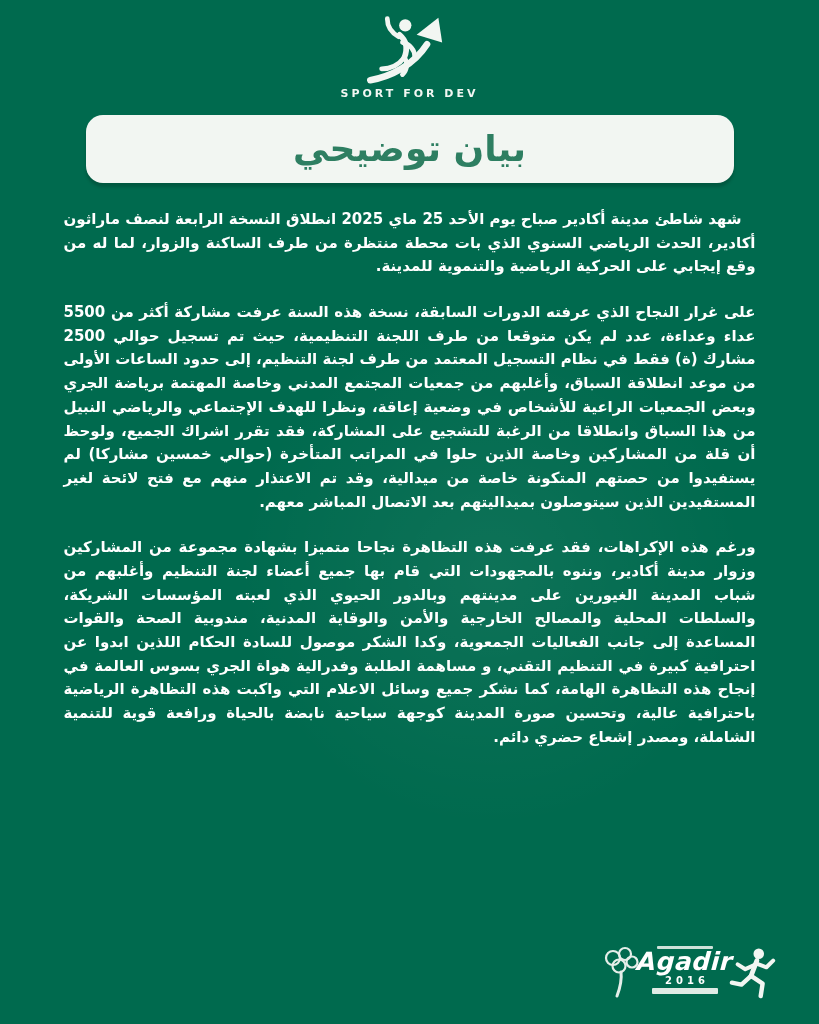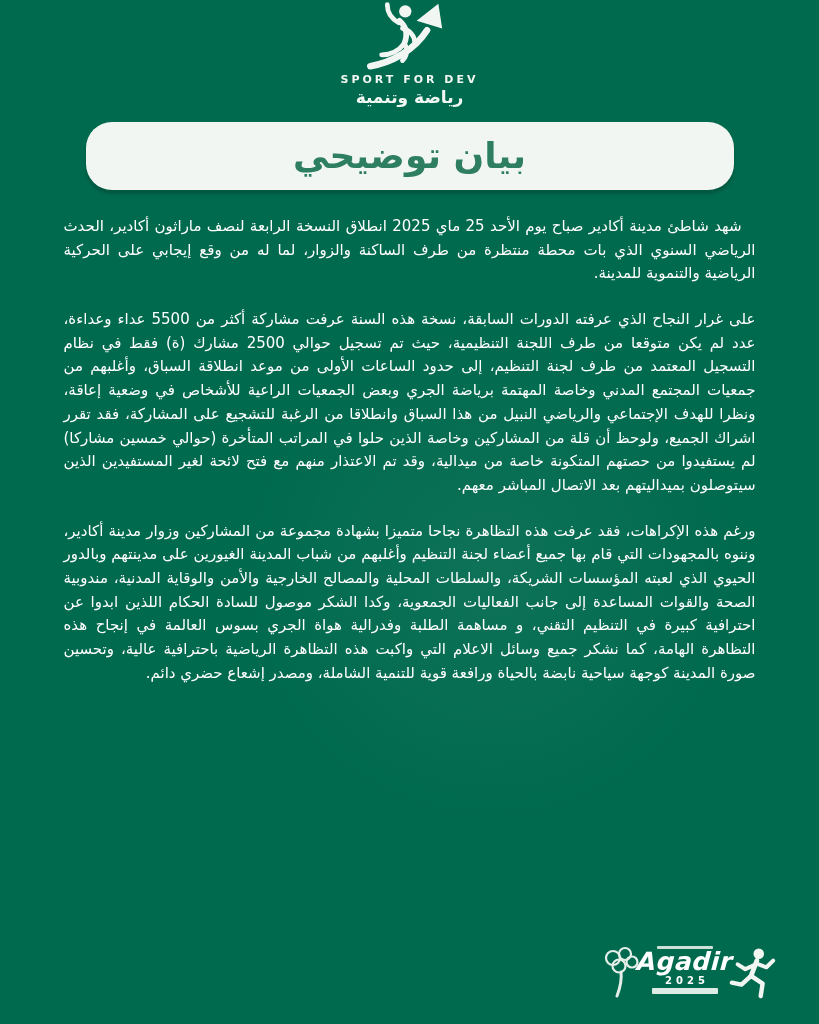--- a/index.html
+++ b/index.html
@@ -7,47 +7,47 @@
     width:819px;height:1024px;overflow:hidden;
     background:#006A4E;
     font-family:"DejaVu Sans","Liberation Sans",sans-serif;
     position:relative;
   }
   .poster{
     width:819px;height:1024px;position:relative;
     background:radial-gradient(circle 340px at 60% 56%, rgba(255,255,255,0.055), rgba(255,255,255,0) 75%);
   }
   
-  .header{text-align:center;}
+  .header{padding-top:14px;text-align:center;}
   .logo-mark{display:block;margin:0 auto;}
   .logo-en{
     color:#f2f7f3;font-size:11px;font-weight:bold;letter-spacing:3px;
     margin-top:3px;
   }
   .logo-ar{
     color:#f2f7f3;font-size:17px;font-weight:bold;direction:rtl;margin-top:1px;
   }
   
   .title-banner{
     width:648px;height:68px;margin:15px auto 0;
-    background:#F2F6F2;border-radius:26px;
+    background:#F2F6F2;border-radius:17px;
     display:flex;align-items:center;justify-content:center;
     box-shadow:0 4px 3px rgba(0,35,22,0.25);
   }
   .title-banner h1{
     margin:0;padding:0;direction:rtl;
     color:#2E7F62;font-size:36px;font-weight:bold;line-height:1;
   }
   
   .statement{
     width:692px;margin:25px auto 0;direction:rtl;
   }
   .statement p{
     margin:0 0 22px 0;
-    color:#FFFFFF;font-size:15px;font-weight:normal;
+    color:#FFFFFF;font-size:15px;font-weight:bold;
     line-height:1.58;text-align:justify;text-justify:inter-word;
   }
   .statement p.indent{text-indent:14px;}
   
   .footer{position:absolute;left:0;bottom:0;width:819px;height:90px;}
   .website{
     position:absolute;left:55px;bottom:38px;
     color:#FFFFFF;font-family:"DejaVu Sans Mono","Liberation Mono",monospace;
     font-size:16px;font-weight:500;letter-spacing:0.5px;
   }
@@ -84,21 +84,20 @@
         <path d="M8 70 C30 66 54 54 68 32" fill="none" stroke="#F2F6F2" stroke-width="7" stroke-linecap="round"></path>
         <path d="M80 4 L57 22 L84 30 Z" fill="#F2F6F2"></path>
         <circle cx="45" cy="12" r="6.5" fill="#F2F6F2"></circle>
         <path d="M38 24 C31 20 26 13 26 5" fill="none" stroke="#F2F6F2" stroke-width="5" stroke-linecap="round"></path>
         <path d="M39 22 C46 28 48 36 44 46" fill="none" stroke="#F2F6F2" stroke-width="6" stroke-linecap="round"></path>
         <path d="M42 30 C50 32 55 38 55 45" fill="none" stroke="#F2F6F2" stroke-width="5" stroke-linecap="round"></path>
         <path d="M44 46 C38 54 29 58 20 58" fill="none" stroke="#F2F6F2" stroke-width="5" stroke-linecap="round"></path>
         <path d="M44 46 C48 52 47 59 42 64" fill="none" stroke="#F2F6F2" stroke-width="5" stroke-linecap="round"></path>
       </svg>
       <div class="logo-en">SPORT FOR DEV</div>
-      <div class="logo-ar">رياضة وتنمية</div>
     </div>
   </div>
 
   <div class="title-banner">
     <h1>بيان توضيحي</h1>
   </div>
 
   <div class="statement">
     <p class="indent">شهد شاطئ مدينة أكادير صباح يوم الأحد 25 ماي 2025 انطلاق النسخة الرابعة لنصف ماراثون أكادير، الحدث الرياضي السنوي الذي بات محطة منتظرة من طرف الساكنة والزوار، لما له من وقع إيجابي على الحركية الرياضية والتنموية للمدينة.</p>
     <p>على غرار النجاح الذي عرفته الدورات السابقة، نسخة هذه السنة عرفت مشاركة أكثر من 5500 عداء وعداءة، عدد لم يكن متوقعا من طرف اللجنة التنظيمية، حيث تم تسجيل حوالي 2500 مشارك (ة) فقط في نظام التسجيل المعتمد من طرف لجنة التنظيم، إلى حدود الساعات الأولى من موعد انطلاقة السباق، وأغلبهم من جمعيات المجتمع المدني وخاصة المهتمة برياضة الجري وبعض الجمعيات الراعية للأشخاص في وضعية إعاقة، ونظرا للهدف الإجتماعي والرياضي النبيل من هذا السباق وانطلاقا من الرغبة للتشجيع على المشاركة، فقد تقرر اشراك الجميع، ولوحظ أن قلة من المشاركين وخاصة الذين حلوا في المراتب المتأخرة (حوالي خمسين مشاركا) لم يستفيدوا من حصتهم المتكونة خاصة من ميدالية، وقد تم الاعتذار منهم مع فتح لائحة لغير المستفيدين الذين سيتوصلون بميداليتهم بعد الاتصال المباشر معهم.</p>
@@ -111,21 +110,21 @@
       <svg width="40" height="52" viewBox="0 0 40 52" xmlns="http://www.w3.org/2000/svg" style="opacity:.95">
         <circle cx="12" cy="12" r="7" fill="none" stroke="#F2F6F2" stroke-width="2.2"></circle>
         <circle cx="24" cy="8" r="6" fill="none" stroke="#F2F6F2" stroke-width="2.2"></circle>
         <circle cx="31" cy="16" r="5.5" fill="none" stroke="#F2F6F2" stroke-width="2.2"></circle>
         <circle cx="18" cy="20" r="6.5" fill="none" stroke="#F2F6F2" stroke-width="2.2"></circle>
         <path d="M20 26 C21 34 19 42 16 50" fill="none" stroke="#F2F6F2" stroke-width="3" stroke-linecap="round"></path>
       </svg>
       <div class="agadir-center">
         <div class="agadir-topline"></div>
         <div class="agadir-word">Agadir</div>
-        <div class="agadir-year">2025</div>
+        <div class="agadir-year">2016</div>
         <div class="agadir-ribbon"></div>
       </div>
       <svg width="48" height="56" viewBox="0 0 50 58" xmlns="http://www.w3.org/2000/svg">
         <circle cx="31" cy="8" r="5.5" fill="#F2F6F2"></circle>
         <path d="M29 15 L23 31" fill="none" stroke="#F2F6F2" stroke-width="5" stroke-linecap="round"></path>
         <path d="M28 18 L39 22 L46 15" fill="none" stroke="#F2F6F2" stroke-width="4.2" stroke-linecap="round" stroke-linejoin="round"></path>
         <path d="M28 19 L17 24 L9 19" fill="none" stroke="#F2F6F2" stroke-width="4.2" stroke-linecap="round" stroke-linejoin="round"></path>
         <path d="M23 31 L35 39 L33 52" fill="none" stroke="#F2F6F2" stroke-width="4.6" stroke-linecap="round" stroke-linejoin="round"></path>
         <path d="M23 31 L13 40 L3 38" fill="none" stroke="#F2F6F2" stroke-width="4.6" stroke-linecap="round" stroke-linejoin="round"></path>
       </svg>

